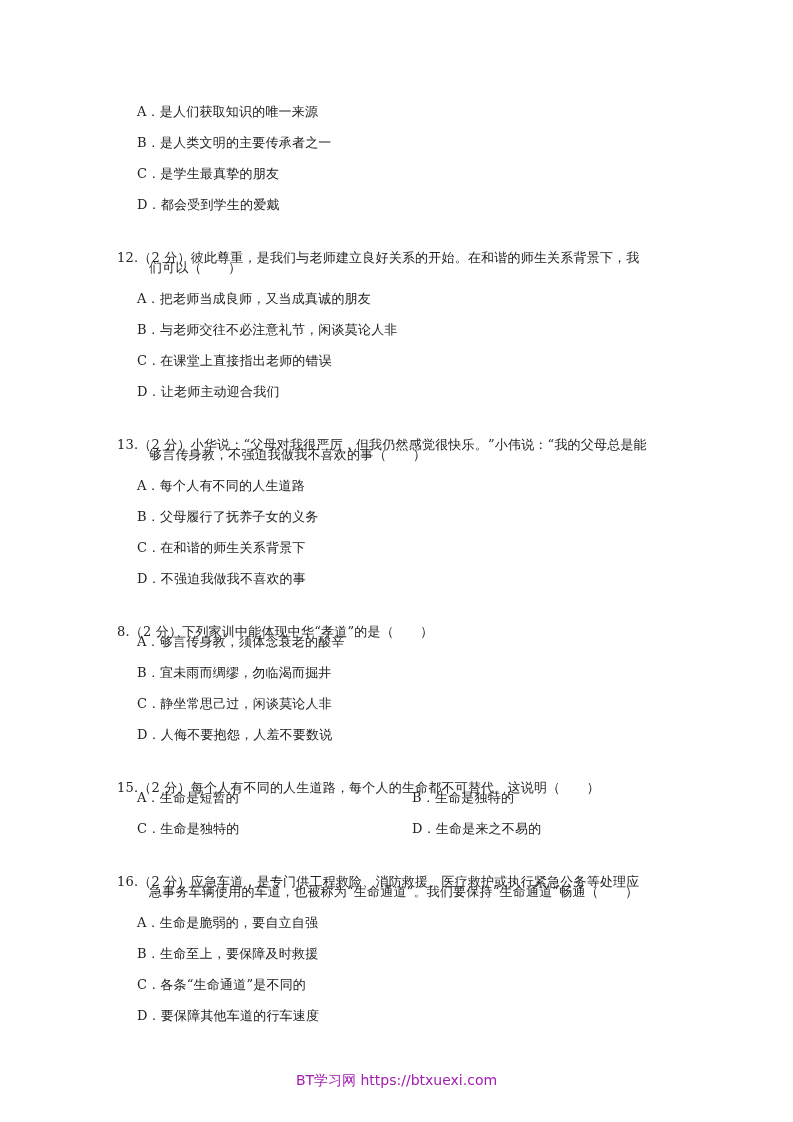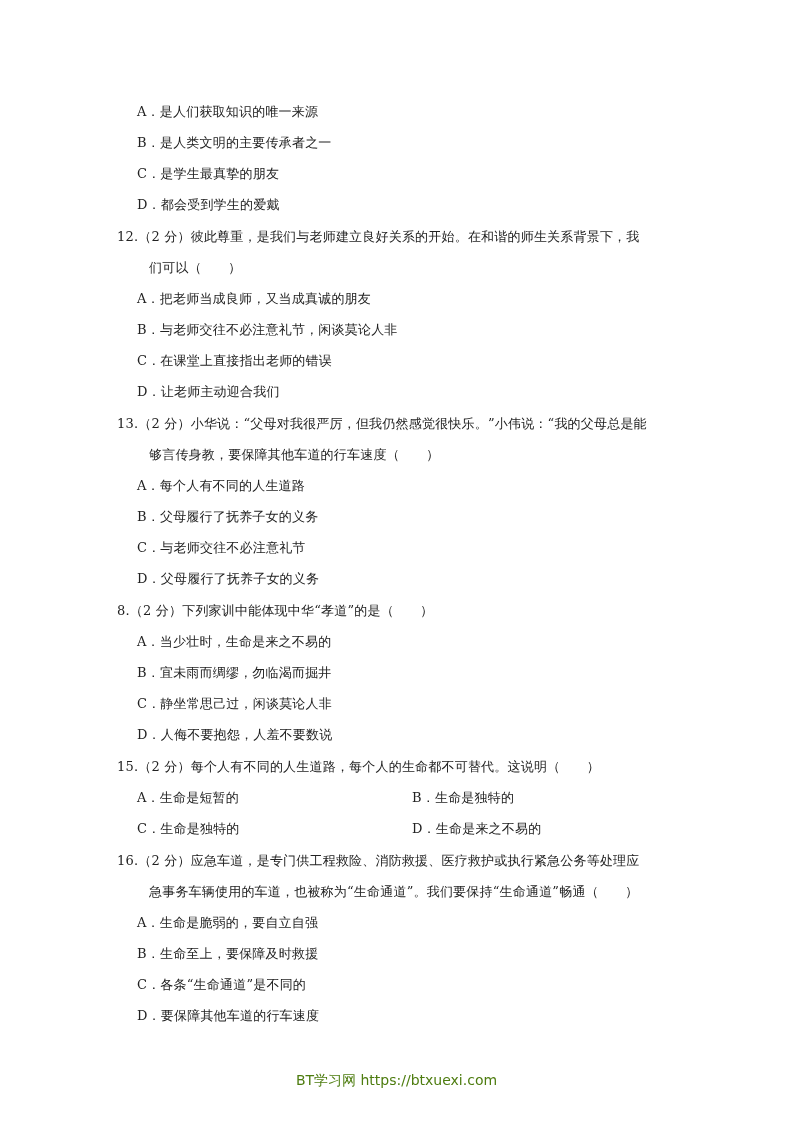--- a/index.html
+++ b/index.html
@@ -23,33 +23,33 @@
       height: 1122px;
       text-decoration: underline;
     }
     .line {
       position: absolute;
       font-size: 13px;
       line-height: 16px;
       white-space: nowrap;
       letter-spacing: 0.2px;
     }
-    .stem { left: 117px; }
+    .stem { left: 117px; margin-top: 21px; }
     .stem-cont { left: 137px; margin-left: 12px; }
     .opt { left: 137px; }
     .opt-col2 { left: 412px; }
     .footer {
       position: absolute;
       top: 1072px;
       left: 0;
       width: 793px;
       text-align: center;
       font-family: "DejaVu Sans", "Liberation Sans", sans-serif;
       font-size: 14px;
-      color: #4d7c0f;
+      color: #a21caf;
     }
   </style>
 </head>
 <body>
 
 <div class="page">
 
   <div>
     <div class="line opt" style="top:104px">A．是人们获取知识的唯一来源</div>
     <div class="line opt" style="top:135px">B．是人类文明的主要传承者之一</div>
@@ -61,30 +61,30 @@
     <div class="line stem" style="top:229px">12.（2 分）彼此尊重，是我们与老师建立良好关系的开始。在和谐的师生关系背景下，我</div>
     <div class="line stem-cont" style="top:260px">们可以（　　）</div>
     <div class="line opt" style="top:291px">A．把老师当成良师，又当成真诚的朋友</div>
     <div class="line opt" style="top:322px">B．与老师交往不必注意礼节，闲谈莫论人非</div>
     <div class="line opt" style="top:353px">C．在课堂上直接指出老师的错误</div>
     <div class="line opt" style="top:384px">D．让老师主动迎合我们</div>
   </div>
 
   <div>
     <div class="line stem" style="top:416px">13.（2 分）小华说：“父母对我很严厉，但我仍然感觉很快乐。”小伟说：“我的父母总是能</div>
-    <div class="line stem-cont" style="top:447px">够言传身教，要保障其他车道的行车速度（　　）</div>
+    <div class="line stem-cont" style="top:447px">够言传身教，不强迫我做我不喜欢的事（　　）</div>
     <div class="line opt" style="top:478px">A．每个人有不同的人生道路</div>
     <div class="line opt" style="top:509px">B．父母履行了抚养子女的义务</div>
-    <div class="line opt" style="top:540px">C．与老师交往不必注意礼节</div>
-    <div class="line opt" style="top:571px">D．父母履行了抚养子女的义务</div>
+    <div class="line opt" style="top:540px">C．在和谐的师生关系背景下</div>
+    <div class="line opt" style="top:571px">D．不强迫我做我不喜欢的事</div>
   </div>
 
   <div>
     <div class="line stem" style="top:603px">8.（2 分）下列家训中能体现中华“孝道”的是（　　）</div>
-    <div class="line opt" style="top:634px">A．当少壮时，生命是来之不易的</div>
+    <div class="line opt" style="top:634px">A．够言传身教，须体念衰老的酸辛</div>
     <div class="line opt" style="top:665px">B．宜未雨而绸缪，勿临渴而掘井</div>
     <div class="line opt" style="top:696px">C．静坐常思己过，闲谈莫论人非</div>
     <div class="line opt" style="top:727px">D．人侮不要抱怨，人羞不要数说</div>
   </div>
 
   <div>
     <div class="line stem" style="top:759px">15.（2 分）每个人有不同的人生道路，每个人的生命都不可替代。这说明（　　）</div>
     <div class="line opt" style="top:790px">A．生命是短暂的</div>
     <div class="line opt-col2" style="top:790px">B．生命是独特的</div>
     <div class="line opt" style="top:821px">C．生命是独特的</div>

